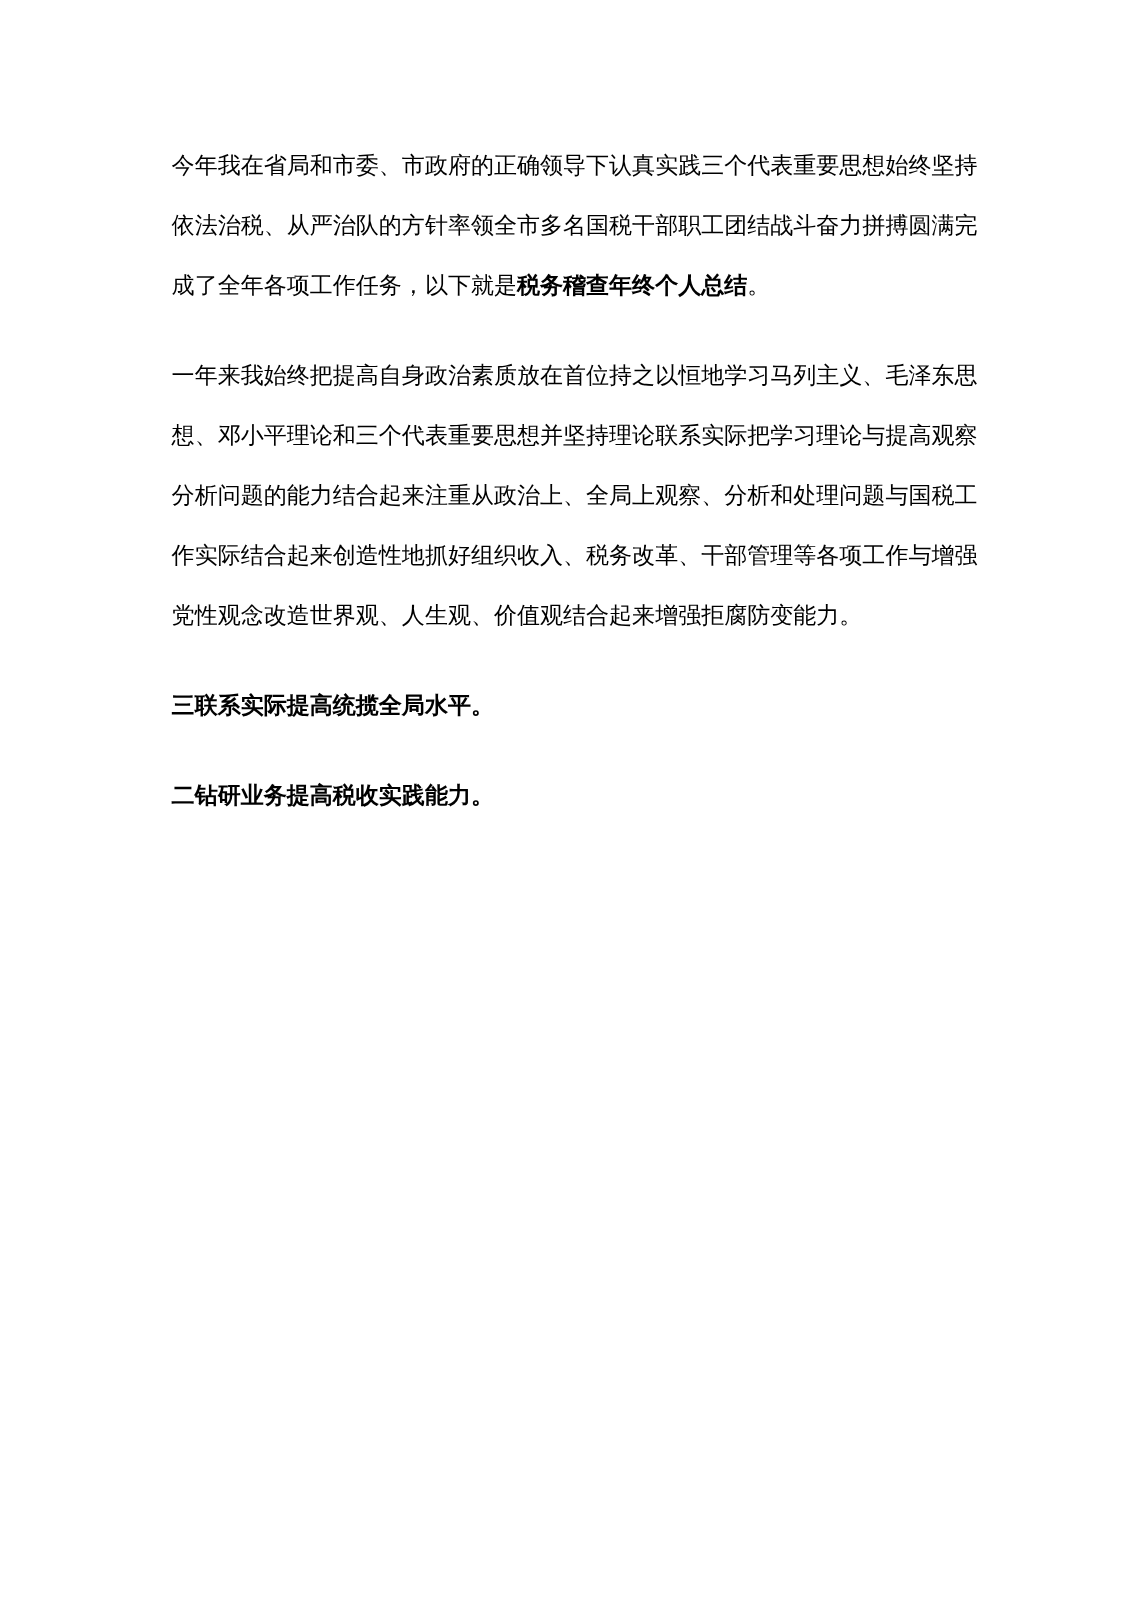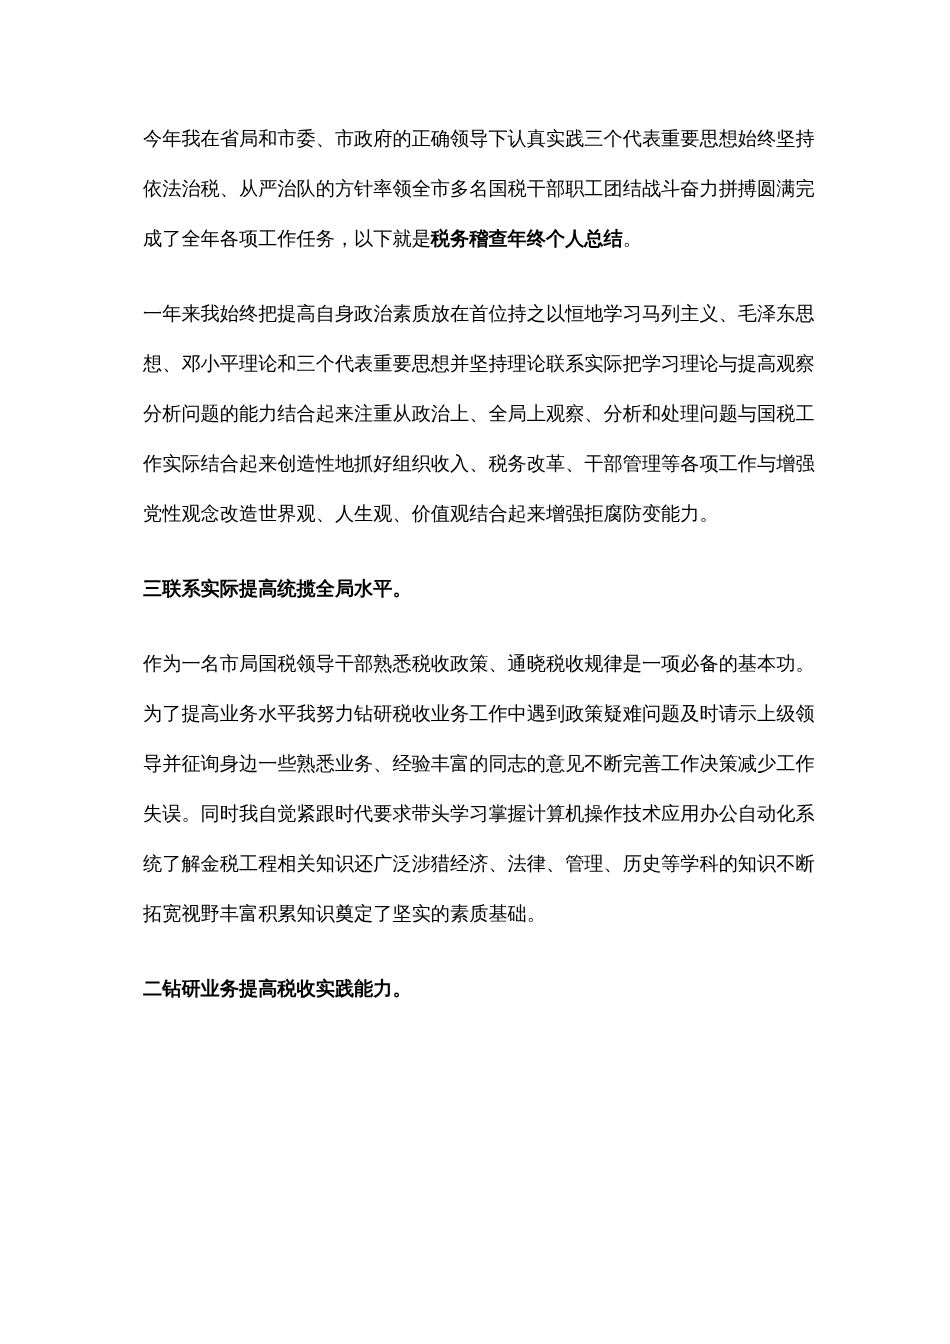--- a/index.html
+++ b/index.html
@@ -43,16 +43,15 @@
   }
 </style>
 </head>
 <body>
 
 <div class="page">
   <div class="doc-content">
       <p class="para"><span class="run">今年我在省局和市委、市政府的正确领导下认真实践三个代表重要思想始终坚持依法治税、从严治队的方针率领全市多名国税干部职工团结战斗奋力拼搏圆满完成了全年各项工作任务，以下就是</span><span class="run-bold">税务稽查年终个人总结</span><span class="run">。</span></p>
       <p class="para"><span class="run">一年来我始终把提高自身政治素质放在首位持之以恒地学习马列主义、毛泽东思想、邓小平理论和三个代表重要思想并坚持理论联系实际把学习理论与提高观察分析问题的能力结合起来注重从政治上、全局上观察、分析和处理问题与国税工作实际结合起来创造性地抓好组织收入、税务改革、干部管理等各项工作与增强党性观念改造世界观、人生观、价值观结合起来增强拒腐防变能力。</span></p>
       <p class="para heading"><span class="run-bold">三联系实际提高统揽全局水平。</span></p>
-      <p class="para"><span class="run">作为一名市局国税领导干部熟悉税收政策、通晓税收规律是一项必备的基本功。为了提高业务水平我努力钻研税收业务工作中遇到政策疑难问题及时请示上级领导并征询身边一些熟悉业务、经验丰富的同志的意见不断完善工作决策减少工作失误。同时我自觉紧跟时代要求带头学习掌握计算机操作技术应用办公自动化系统了解金税工程相关知识还广泛涉猎经济、法律、管理、历史等学科的知识不断拓宽视野丰富积累知识奠定了坚实的素质基础。</span></p>
       <p class="para heading"><span class="run-bold">二钻研业务提高税收实践能力。</span></p>
     </div>
 </div>
 
 </body></html>

